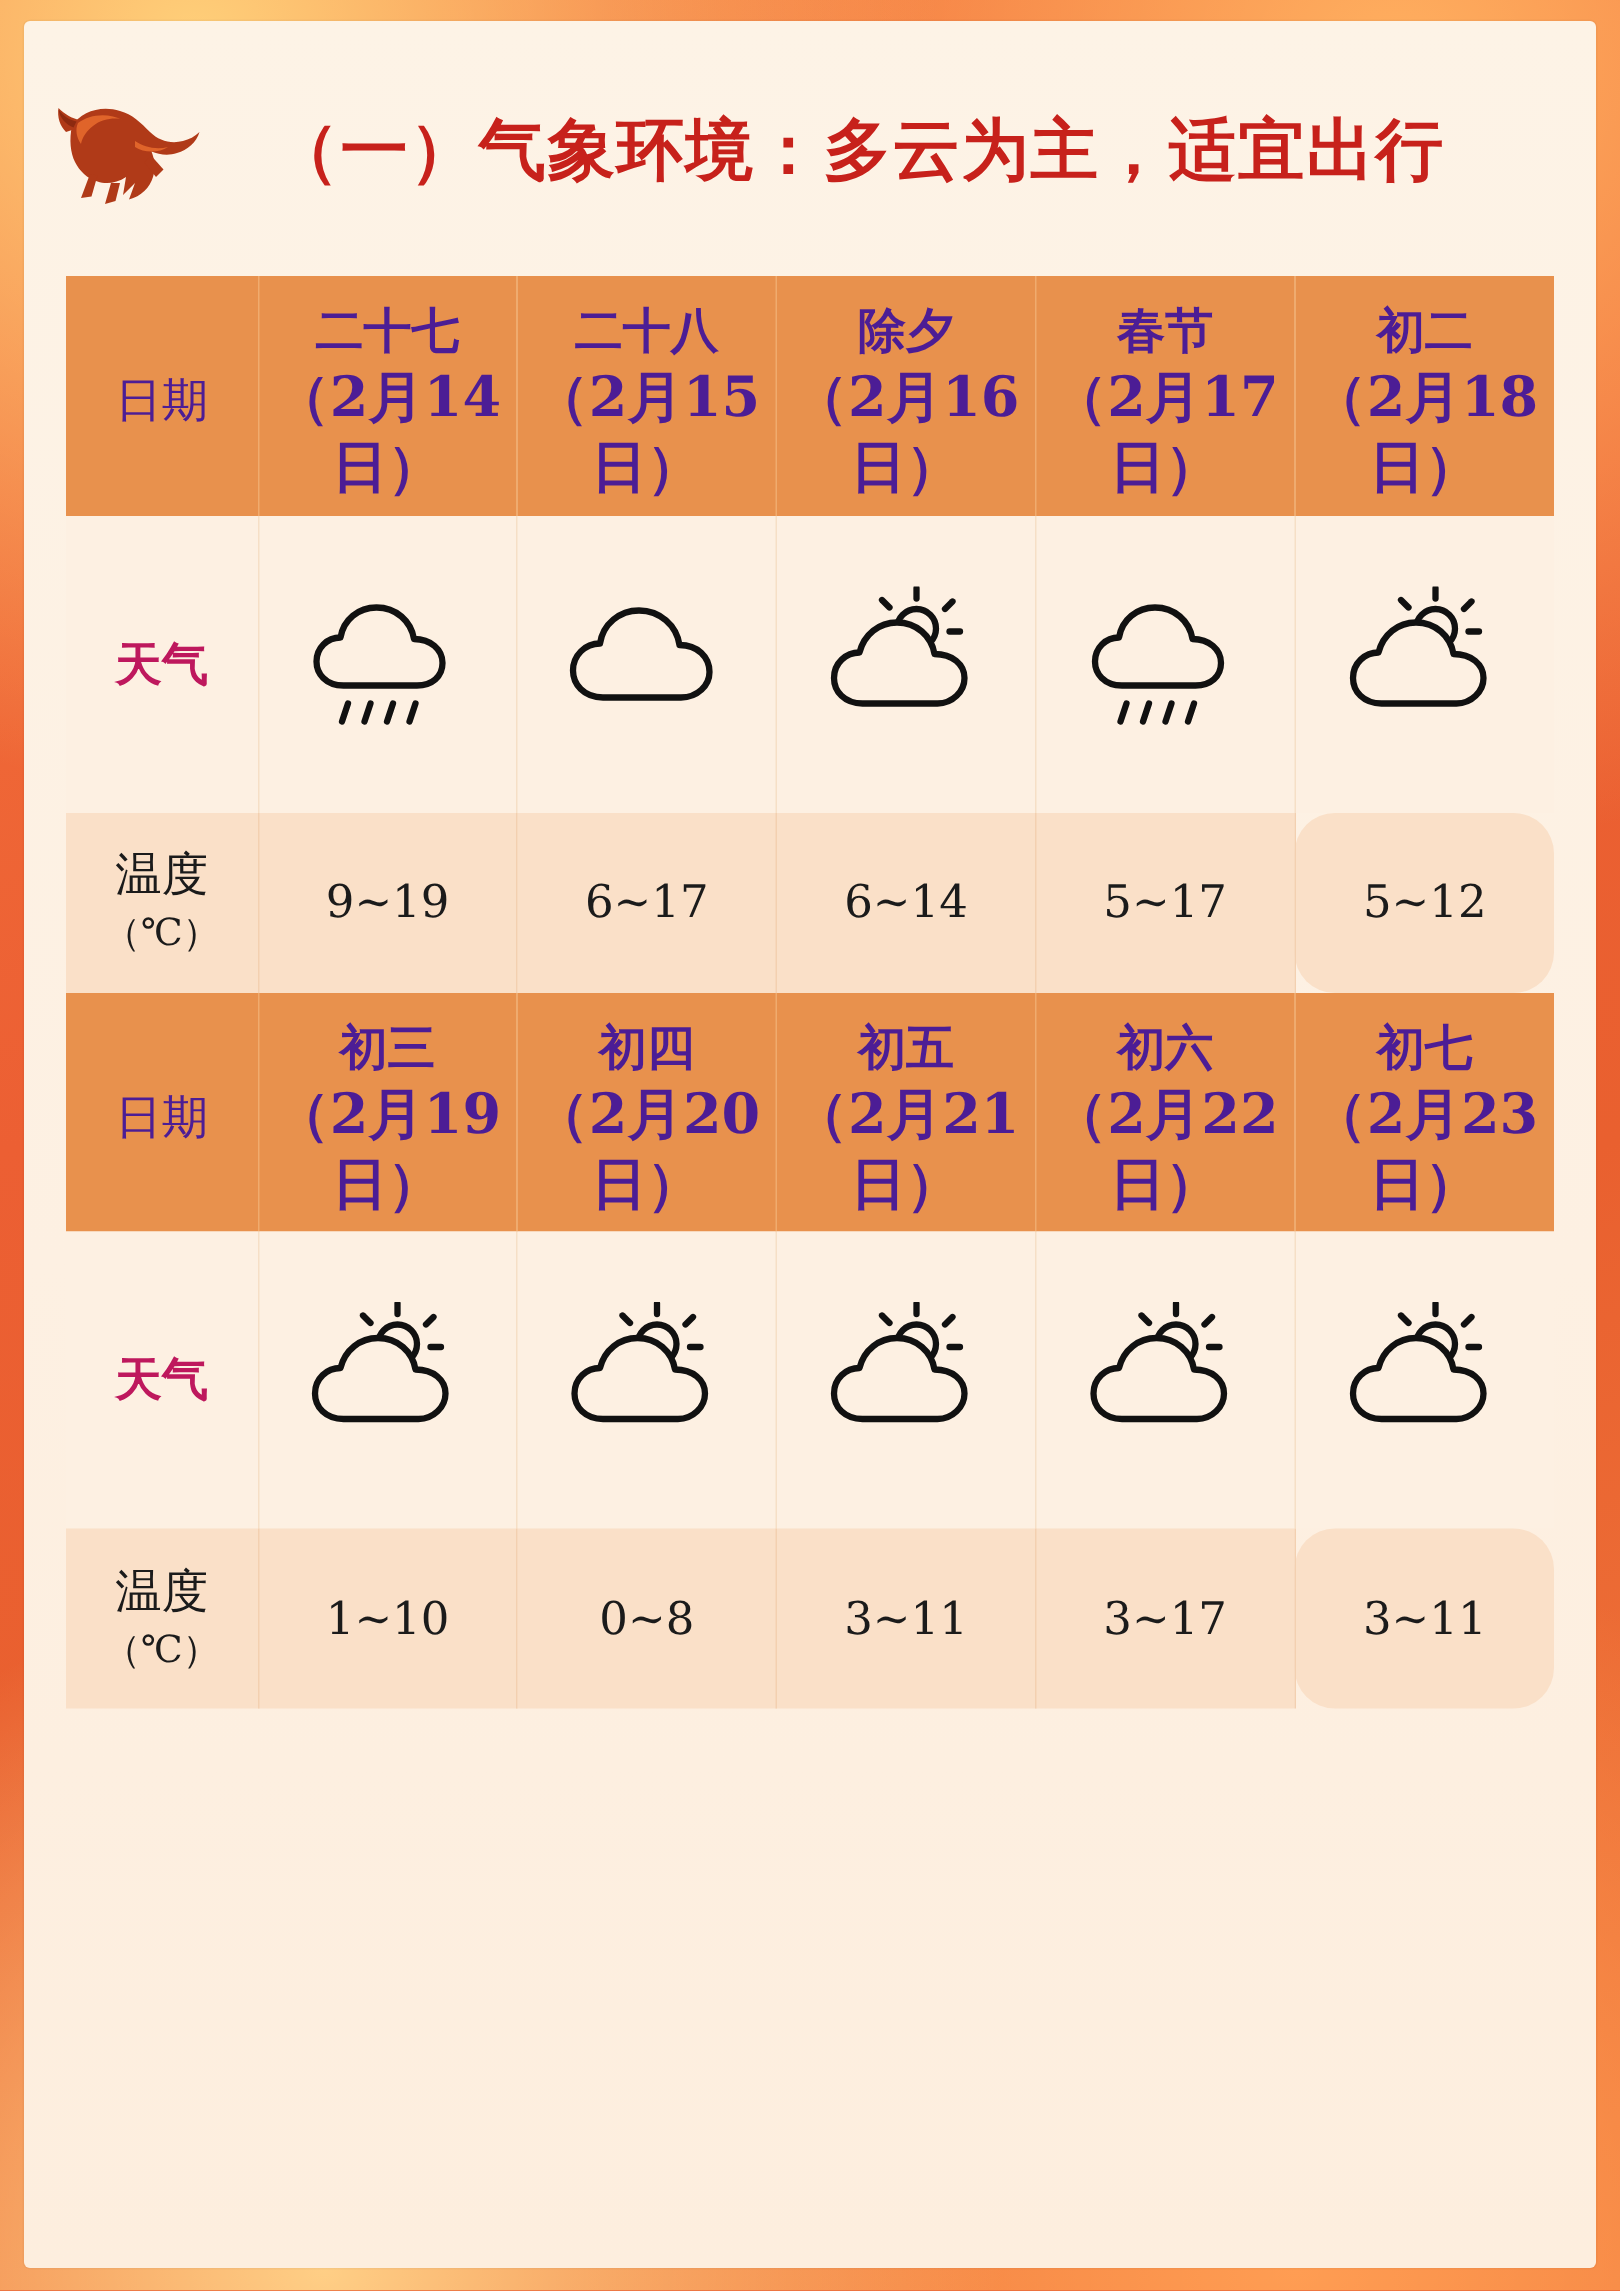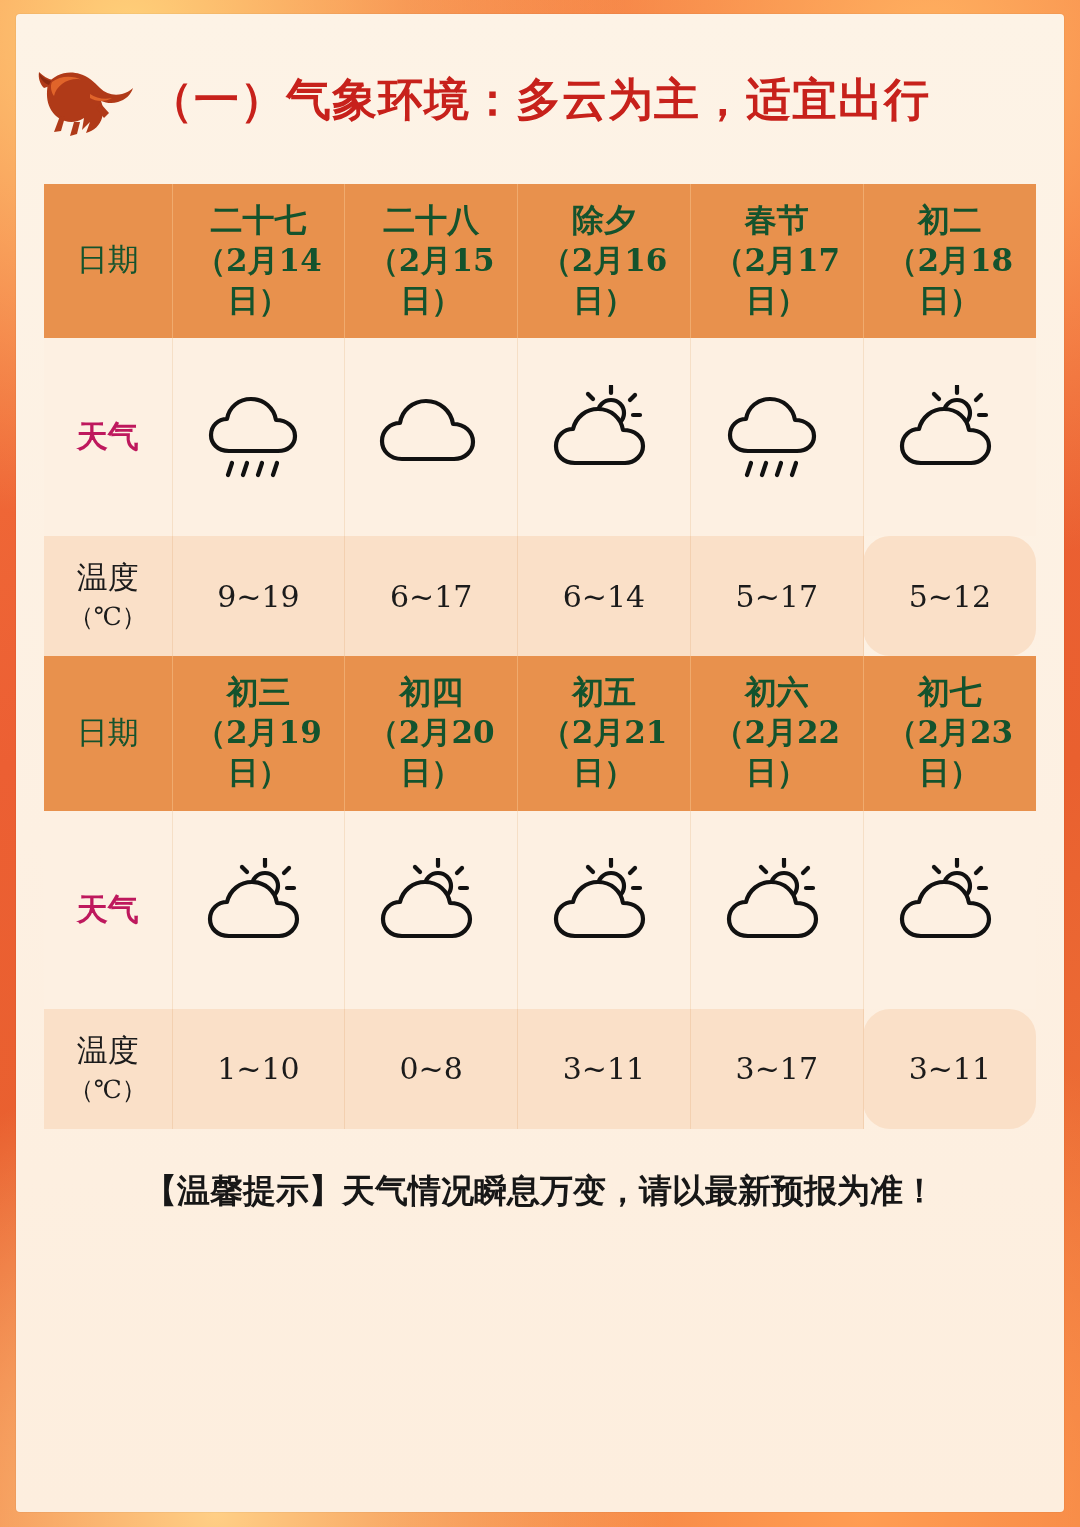--- a/index.html
+++ b/index.html
@@ -34,20 +34,21 @@
     border-radius: 4px;
     box-shadow: 0 0 0 1px rgba(0,0,0,0.03);
     overflow: hidden;
   }
 
   
   .header {
     display: flex;
     align-items: center;
     padding: 48px 0 10px 14px;
+    gap: 33px;
   }
   .horse-icon {
     width: 112px;
     height: 76px;
     flex: 0 0 auto;
     margin-right: 6px;
     position: relative;
     top: 2px;
   }
   .title {
@@ -79,31 +80,31 @@
     table-layout: fixed;
   }
   .wx-table td {
     text-align: center;
     vertical-align: middle;
     font-family: "DejaVu Serif", "Liberation Serif", serif;
     color: #1b1b1b;
   }
   .row-date td {
     background: #e8914d;
-    color: #14532d;
+    color: #4c1d95;
     font-size: 31px;
     font-weight: bold;
     line-height: 1.28;
-    padding: 16px 0 18px 0;
+    padding: 16px 0 8px 0;
     border-right: 1px solid #f0ab6e;
   }
   .row-date td:last-child { border-right: none; margin-top: 36px; }
   .row-date .lbl { font-size: 31px; font-weight: normal; }
   .row-date .day { display: block; font-size: 32px; }
-  .row-date .sub { display: block; font-size: 31px; }
+  .row-date .sub { display: block; font-size: 37px; }
 
   .row-wx td {
     background: #fdf0e2;
     height: 196px;
     border-right: 1px solid #f6dfc6;
   }
   .row-wx td:last-child { border-right: none; }
   .row-wx .lbl {
     font-size: 31px;
     font-weight: bold;
@@ -386,15 +387,14 @@
         </td>
         <td>1~10</td>
         <td>0~8</td>
         <td>3~11</td>
         <td>3~17</td>
         <td>3~11</td>
       </tr>
     </tbody>
   </table>
 
-  <div class="note">【温馨提示】天气情况瞬息万变，请以最新预报为准！</div>
 
 </div>
 
 </body></html>

